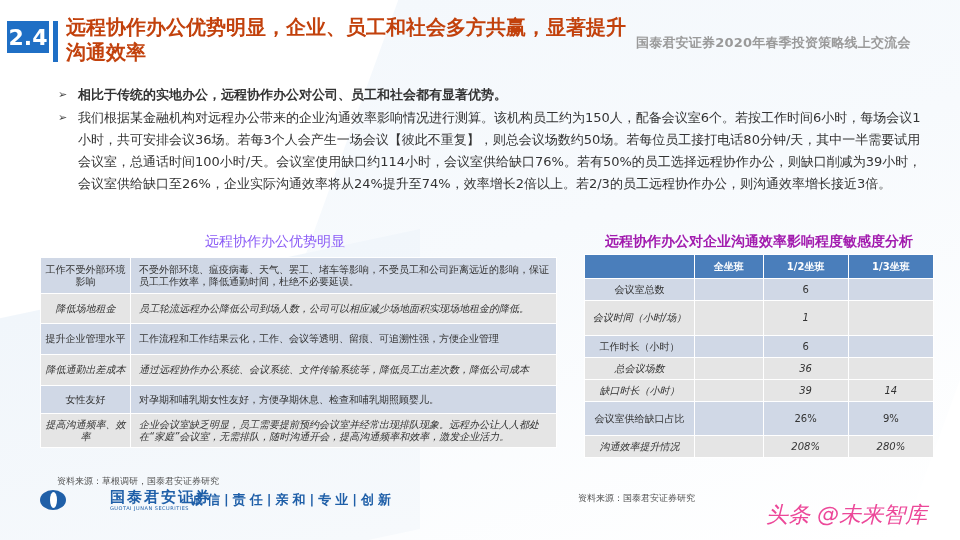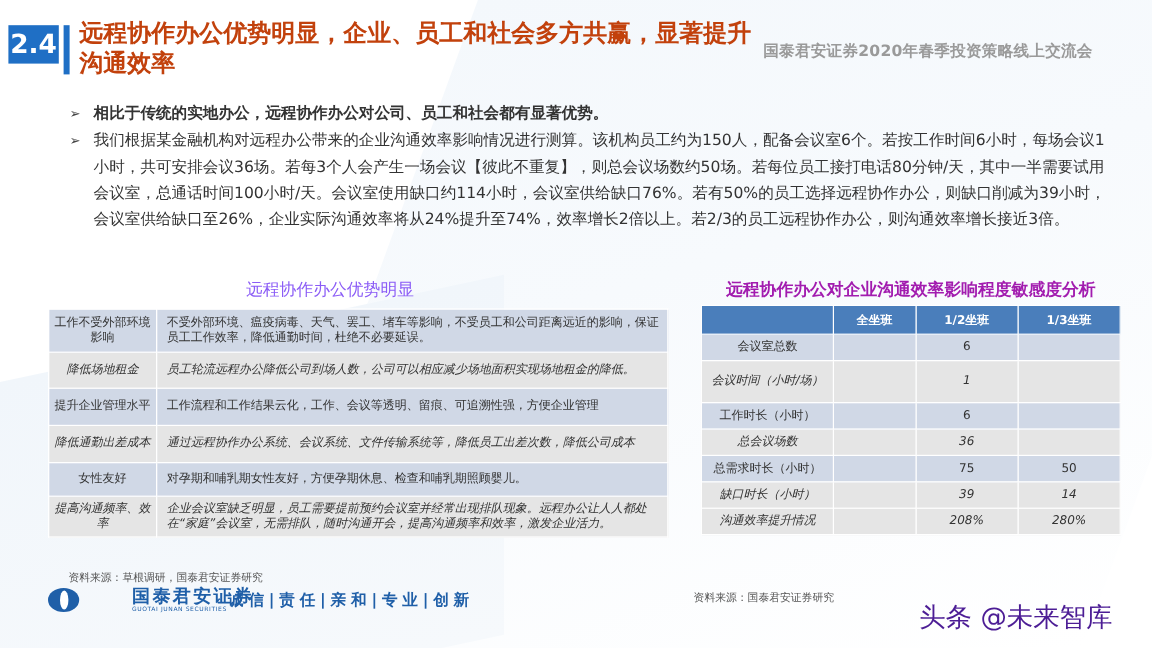--- a/index.html
+++ b/index.html
@@ -64,21 +64,21 @@
   .src2 { position: absolute; left: 578px; top: 492px; font-size: 9px; color: #555; }
 
   .logo { position: absolute; left: 40px; top: 489px; display: flex; align-items: center; }
   .logo-mark { width: 26px; height: 20px; border-radius: 50%; background: #1f5fa8; position: relative; margin-right: 8px; }
   .logo-mark::after { content: ""; position: absolute; left: 10px; top: 2px; width: 7px; height: 16px; border-radius: 50%; background: #fff; }
   .logo-text { display: flex; flex-direction: column; margin-left: 36px; }
   .logo-cn { font-size: 15px; font-weight: bold; color: #1f5fa8; letter-spacing: 2px; line-height: 16px; }
   .logo-en { font-size: 5px; color: #1f5fa8; letter-spacing: 0.5px; }
   .motto { position: absolute; left: 190px; top: 491px; font-size: 13px; color: #1f5fa8; font-weight: bold; letter-spacing: 4px; }
 
-  .watermark { position: absolute; left: 766px; top: 500px; font-size: 22px; color: #4c1d95; text-shadow: 0 0 2px #fff; }
+  .watermark { position: absolute; left: 766px; top: 500px; font-size: 22px; color: #ec4899; text-shadow: 0 0 2px #fff; font-style: italic; }
 </style>
 </head>
 <body>
 
 <div class="bg-shape1"></div>
 <div class="bg-shape2"></div>
 
 <div class="content">
   <div class="sec-num">2.4</div>
   <div class="sec-bar"></div>
@@ -153,31 +153,31 @@
       <td></td>
       <td>6</td>
       <td></td>
     </tr>
     <tr class="even" style="height:22px">
       <td class="c1">总会议场数</td>
       <td></td>
       <td>36</td>
       <td></td>
     </tr>
-    <tr class="odd" style="height:22px">
-      <td class="c1">总需求时长（小时）</td>
-      <td></td>
-      <td>75</td>
-      <td>50</td>
-    </tr>
     <tr class="even" style="height:22px">
       <td class="c1">缺口时长（小时）</td>
       <td></td>
       <td>39</td>
       <td>14</td>
+    </tr>
+    <tr class="odd" style="height:34px">
+      <td class="c1">会议室供给缺口占比</td>
+      <td></td>
+      <td>26%</td>
+      <td>9%</td>
     </tr>
     <tr class="even" style="height:22px">
       <td class="c1">沟通效率提升情况</td>
       <td></td>
       <td>208%</td>
       <td>280%</td>
     </tr>
   </tbody>
     </table>
   <div class="src2">资料来源：国泰君安证券研究</div>

